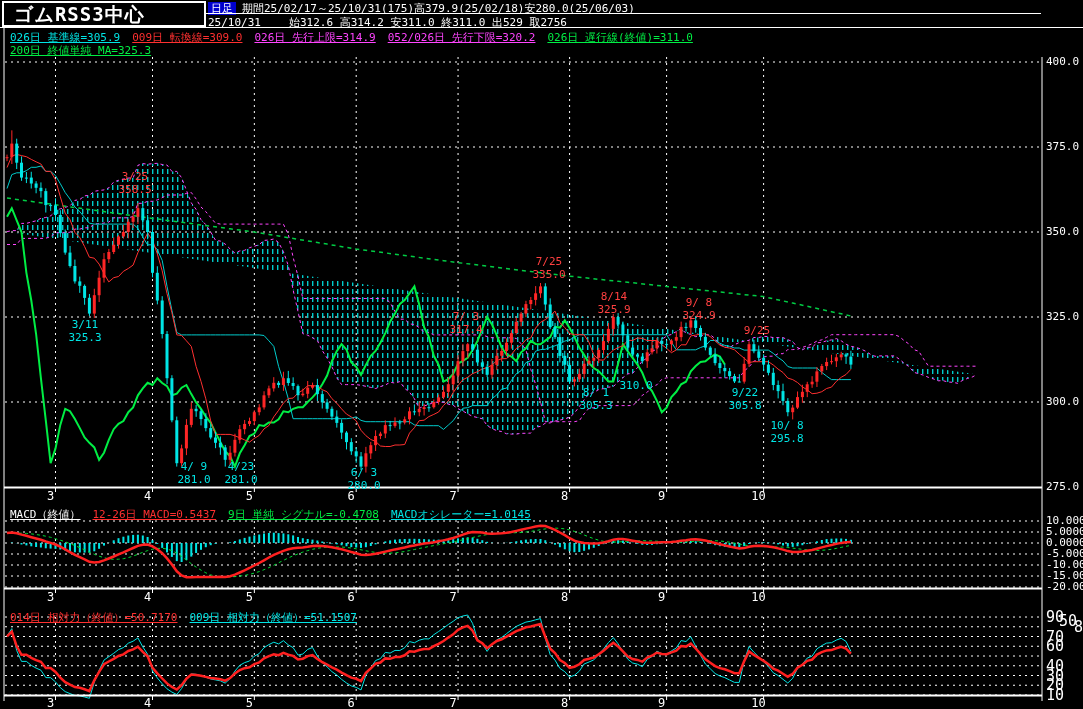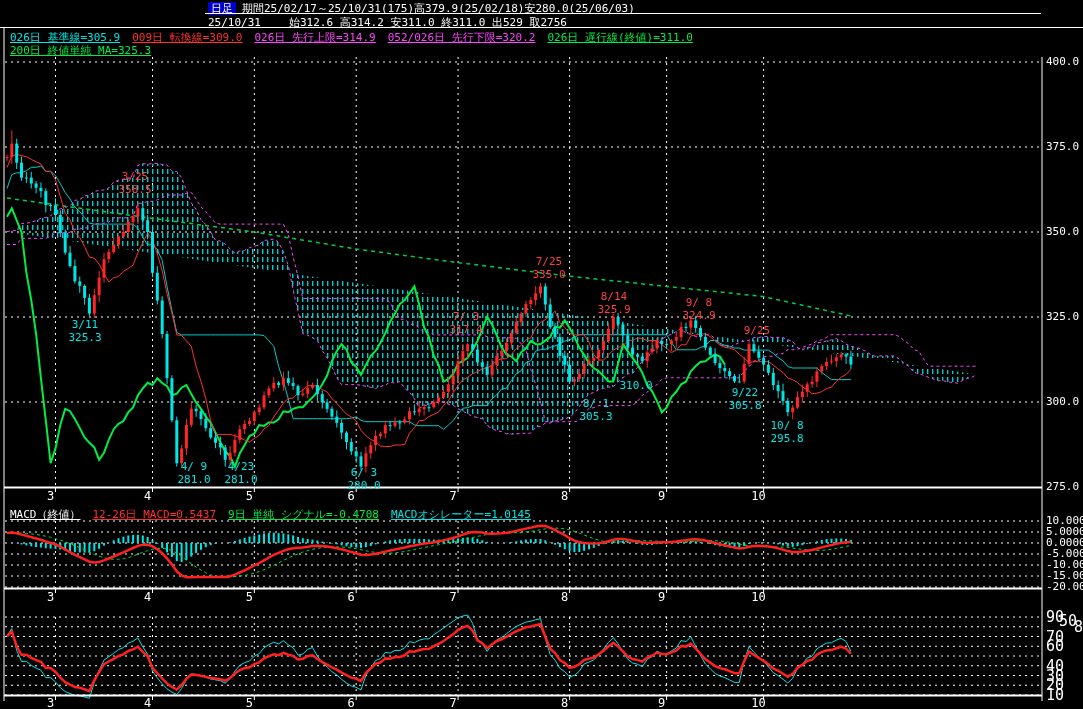--- a/index.html
+++ b/index.html
@@ -631,37 +631,43 @@
       <path d="M7.0 533.0L11.8 532.5L16.7 533.2L21.5 534.6L26.4 535.8L31.3 537.2L36.1 538.5L40.9 539.8L45.8 541.5L50.6 542.9L55.5 544.5L60.3 546.7L65.2 549.4L70.0 552.1L74.9 554.9L79.8 557.2L84.6 559.4L89.4 561.8L94.3 562.6L99.1 562.0L104.0 560.4L108.8 558.5L113.7 556.5L118.5 554.4L123.4 552.4L128.3 550.1L133.1 548.0L137.9 545.9L142.8 544.8L147.6 544.6L152.5 546.4L157.3 549.3L162.2 553.2L167.0 558.4L171.9 564.5L176.8 571.3L181.6 575.4L186.4 577.2L191.3 577.3L196.1 577.1L201.0 577.0L205.8 576.9L210.7 577.0L215.5 577.0L220.4 576.8L225.2 576.9L230.1 576.2L234.9 574.7L239.8 572.5L244.6 570.3L249.5 568.0L254.3 565.5L259.2 563.0L264.0 560.3L268.9 557.5L273.8 554.9L278.6 552.9L283.4 550.8L288.3 549.3L293.1 548.3L298.0 547.8L302.8 547.4L307.7 546.7L312.5 545.9L317.4 545.8L322.3 546.0L327.1 546.6L331.9 547.3L336.8 548.2L341.6 549.3L346.5 550.6L351.3 552.0L356.2 553.3L361.0 554.7L365.9 555.0L370.8 554.6L375.6 553.8L380.4 552.8L385.3 551.6L390.1 550.5L395.0 549.4L399.8 548.5L404.7 547.5L409.5 546.3L414.4 545.4L419.2 544.4L424.1 543.6L428.9 542.9L433.8 542.2L438.6 541.3L443.5 540.4L448.3 539.3L453.2 538.0L458.0 536.4L462.9 534.6L467.7 533.0L472.6 532.1L477.4 532.2L482.3 532.6L487.1 533.5L492.0 533.7L496.8 533.6L501.7 533.3L506.5 532.8L511.4 532.0L516.3 530.9L521.1 529.8L525.9 528.6L530.8 527.6L535.6 526.6L540.5 525.7L545.3 526.1L550.2 527.8L555.0 529.8L559.9 532.5L564.8 535.2L569.6 538.2L574.4 540.6L579.3 542.1L584.1 542.9L589.0 543.3L593.8 543.5L598.7 543.2L603.5 542.5L608.4 541.3L613.3 539.8L618.1 539.1L622.9 539.1L627.8 539.8L632.6 540.7L637.5 541.6L642.3 542.5L647.2 542.8L652.0 542.8L656.9 542.4L661.8 542.3L666.6 542.2L671.4 542.0L676.3 541.6L681.1 540.8L686.0 540.3L690.8 539.5L695.7 539.3L700.5 539.7L705.4 540.6L710.3 541.7L715.1 543.0L719.9 544.2L724.8 545.4L729.6 546.5L734.5 547.6L739.3 548.4L744.2 548.1L749.0 546.8L753.9 546.0L758.8 545.8L763.6 545.9L768.4 546.4L773.3 547.3L778.1 548.4L783.0 549.6L787.8 551.1L792.7 551.9L797.5 551.9L802.4 551.6L807.2 550.8L812.1 550.0L816.9 548.7L821.8 547.4L826.6 546.1L831.5 545.0L836.3 543.9L841.2 542.9L846.0 542.2L850.9 542.1" fill="none" stroke="#ff2020" stroke-width="2.5"></path>
       <path d="M7.0 635.9L11.8 628.6L16.7 650.5L21.5 661.4L26.4 661.4L31.3 665.4L36.1 668.1L40.9 670.2L45.8 677.6L50.6 677.7L55.5 681.9L60.3 687.6L65.2 691.6L70.0 693.6L74.9 695.4L79.8 695.9L84.6 697.0L89.4 698.3L94.3 682.2L99.1 670.2L104.0 660.1L108.8 656.7L113.7 653.3L118.5 649.6L123.4 647.6L128.3 643.2L133.1 641.2L137.9 637.9L142.8 646.9L147.6 654.2L152.5 671.1L157.3 677.9L162.2 683.7L167.0 688.8L171.9 692.1L176.8 694.5L181.6 688.5L186.4 679.6L191.3 673.9L196.1 674.3L201.0 675.7L205.8 677.3L210.7 679.0L215.5 679.9L220.4 680.8L225.2 683.1L230.1 678.7L234.9 671.1L239.8 665.3L244.6 662.6L249.5 661.0L254.3 656.2L259.2 653.6L264.0 647.7L268.9 644.6L273.8 642.2L278.6 643.9L283.4 640.7L288.3 644.9L293.1 647.6L298.0 655.1L302.8 654.0L307.7 649.4L312.5 647.5L317.4 656.1L322.3 662.5L327.1 666.9L331.9 671.6L336.8 675.0L341.6 679.4L346.5 683.0L351.3 685.9L356.2 687.4L361.0 689.9L365.9 675.3L370.8 667.8L375.6 660.5L380.4 658.6L385.3 652.4L390.1 653.1L395.0 650.4L399.8 650.5L404.7 647.7L409.5 641.6L414.4 642.8L419.2 640.2L424.1 638.9L428.9 638.9L433.8 634.7L438.6 631.5L443.5 628.1L448.3 624.5L453.2 621.3L458.0 617.7L462.9 616.0L467.7 615.0L472.6 623.4L477.4 639.1L482.3 643.8L487.1 651.4L492.0 644.8L496.8 639.8L501.7 637.4L506.5 633.7L511.4 629.9L516.3 626.4L521.1 624.2L525.9 622.1L530.8 621.2L535.6 619.8L540.5 618.6L545.3 638.4L550.2 654.7L555.0 660.1L559.9 668.4L564.8 671.7L569.6 677.0L574.4 675.3L579.3 671.2L584.1 664.0L589.0 662.0L593.8 659.9L598.7 654.5L603.5 649.0L608.4 642.6L613.3 637.6L618.1 643.8L622.9 651.7L627.8 659.2L632.6 663.0L637.5 664.2L642.3 666.7L647.2 659.5L652.0 656.5L656.9 651.1L661.8 653.7L666.6 654.0L671.4 650.9L676.3 648.0L681.1 640.6L686.0 641.5L690.8 636.8L695.7 646.3L700.5 655.4L705.4 664.0L710.3 668.8L715.1 673.5L719.9 676.0L724.8 677.6L729.6 680.0L734.5 682.4L739.3 682.4L744.2 660.7L749.0 646.6L753.9 652.2L758.8 657.0L763.6 661.6L768.4 666.6L773.3 672.8L778.1 675.5L783.0 679.3L787.8 683.0L792.7 678.3L797.5 668.5L802.4 664.0L807.2 658.1L812.1 656.1L816.9 648.9L821.8 645.6L826.6 643.1L831.5 642.7L836.3 640.1L841.2 638.3L846.0 641.4L850.9 651.3" fill="none" stroke="#00e5e5" stroke-width="1"></path>
       <path d="M7.0 636.3L11.8 631.5L16.7 646.3L21.5 654.8L26.4 654.8L31.3 657.9L36.1 660.1L40.9 661.8L45.8 668.0L50.6 668.1L55.5 671.9L60.3 677.6L65.2 682.2L70.0 684.7L74.9 687.1L79.8 687.7L84.6 689.3L89.4 691.1L94.3 680.3L99.1 671.8L104.0 664.2L108.8 661.5L113.7 658.9L118.5 656.0L123.4 654.4L128.3 651.0L133.1 649.4L137.9 646.7L142.8 651.8L147.6 656.3L152.5 667.9L157.3 673.4L162.2 678.5L167.0 683.4L171.9 686.9L176.8 689.5L181.6 685.2L186.4 678.7L191.3 674.6L196.1 674.9L201.0 675.8L205.8 676.9L210.7 678.0L215.5 678.6L220.4 679.2L225.2 680.7L230.1 678.1L234.9 673.5L239.8 670.0L244.6 668.2L249.5 667.2L254.3 664.1L259.2 662.5L264.0 658.4L268.9 656.2L273.8 654.4L278.6 655.2L283.4 652.9L288.3 654.7L293.1 655.9L298.0 659.4L302.8 658.7L307.7 656.1L312.5 655.0L317.4 658.9L322.3 662.2L327.1 664.6L331.9 667.4L336.8 669.6L341.6 672.6L346.5 675.2L351.3 677.6L356.2 678.8L361.0 681.2L365.9 672.9L370.8 668.4L375.6 663.7L380.4 662.5L385.3 658.4L390.1 658.8L395.0 657.0L399.8 657.0L404.7 655.3L409.5 651.2L414.4 651.7L419.2 650.0L424.1 649.1L428.9 649.1L433.8 646.2L438.6 643.8L443.5 641.0L448.3 637.6L453.2 634.3L458.0 629.9L462.9 627.4L467.7 625.9L472.6 630.7L477.4 640.3L482.3 643.3L487.1 648.4L492.0 644.3L496.8 641.0L501.7 639.3L506.5 636.7L511.4 633.9L516.3 631.1L521.1 629.3L525.9 627.3L530.8 626.5L535.6 625.3L540.5 624.1L545.3 636.8L550.2 648.8L555.0 653.1L559.9 660.0L564.8 663.0L569.6 667.8L574.4 666.7L579.3 664.3L584.1 660.0L589.0 658.8L593.8 657.5L598.7 654.2L603.5 650.7L608.4 646.5L613.3 642.8L618.1 646.5L622.9 651.4L627.8 656.5L632.6 659.1L637.5 659.9L642.3 661.6L647.2 657.5L652.0 655.7L656.9 652.5L661.8 654.0L666.6 654.2L671.4 652.4L676.3 650.7L681.1 646.1L686.0 646.6L690.8 643.5L695.7 648.5L700.5 653.8L705.4 659.3L710.3 662.7L715.1 666.1L719.9 668.1L724.8 669.3L729.6 671.2L734.5 673.2L739.3 673.2L744.2 661.1L749.0 651.4L753.9 654.9L758.8 657.9L763.6 660.9L768.4 664.2L773.3 668.7L778.1 670.7L783.0 673.7L787.8 676.7L792.7 673.9L797.5 667.7L802.4 664.8L807.2 660.9L812.1 659.6L816.9 654.6L821.8 652.2L826.6 650.4L831.5 650.1L836.3 648.3L841.2 646.9L846.0 648.5L850.9 653.6" fill="none" stroke="#ff2020" stroke-width="2.5"></path>
       <line x1="4" y1="28" x2="4" y2="701" stroke="#ffffff" stroke-width="1"></line>
       <line x1="1042" y1="57" x2="1042" y2="701" stroke="#ffffff" stroke-width="1"></line>
       <line x1="4" y1="487.5" x2="1042" y2="487.5" stroke="#ffffff" stroke-width="2"></line>
       <line x1="4" y1="588.5" x2="1042" y2="588.5" stroke="#ffffff" stroke-width="2"></line>
       <line x1="4" y1="695.5" x2="1042" y2="695.5" stroke="#ffffff" stroke-width="2"></line>
     </svg>
 
+  <div id="title-box" class="abs">
+    <span>ゴムRSS3中心</span>
+  </div>
   <div id="hdr1" class="abs">
     <span class="badge">日足</span><span>期間25/02/17～25/10/31(175)高379.9(25/02/18)安280.0(25/06/03)</span>
   </div>
   <div id="hdr2" class="abs">
     <span style="margin-right:28px;">25/10/31</span><span>始312.6 高314.2 安311.0 終311.0 出529 取2756</span>
   </div>
   <div class="rule abs" style="left:205px;top:13px;width:836px;"></div>
   <div class="rule abs" style="left:0;top:27px;width:1083px;"></div>
 
   <div class="leg abs" style="left:10px;top:30px;">
     <span class="c-cyan">026日 基準線=305.9</span><span class="c-red">009日 転換線=309.0</span><span class="c-mag">026日 先行上限=314.9</span><span class="c-mag">052/026日 先行下限=320.2</span><span class="c-grn">026日 遅行線(終値)=311.0</span>
   </div>
   <div class="leg abs" style="left:10px;top:43px;">
     <span class="c-grn">200日 終値単純 MA=325.3</span>
   </div>
   <div class="leg abs" style="left:10px;top:507px;">
     <span class="c-wht">MACD（終値）</span><span class="c-red">12-26日 MACD=0.5437</span><span class="c-grn">9日 単純 シグナル=-0.4708</span><span class="c-cyan">MACDオシレーター=1.0145</span>
+  </div>
+  <div class="leg abs" style="left:10px;top:610px;">
+    <span class="c-red">014日 相対力（終値）=50.7170</span><span class="c-cyan">009日 相対力（終値）=51.1507</span>
   </div>
 
   <div id="labels">
       <div class="tick" style="left: 1046px; top: 56px;">400.0</div>
       <div class="tick" style="left: 1046px; top: 141px;">375.0</div>
       <div class="tick" style="left: 1046px; top: 226px;">350.0</div>
       <div class="tick" style="left: 1046px; top: 311px;">325.0</div>
       <div class="tick" style="left: 1046px; top: 396px;">300.0</div>
       <div class="tick" style="left: 1046px; top: 481px;">275.0</div>
       <div class="tick" style="left: 1046px; top: 515px;">10.0000</div>
@@ -715,21 +721,21 @@
       <div class="ann" style="left: 364px; top: 466px; color: rgb(0, 229, 229);">6/ 3
 280.0</div>
       <div class="ann" style="left: 466px; top: 310px; color: rgb(255, 64, 64);">7/ 3
 317.4</div>
       <div class="ann" style="left: 549px; top: 255px; color: rgb(255, 64, 64);">7/25
 335.0</div>
       <div class="ann" style="left: 614px; top: 290px; color: rgb(255, 64, 64);">8/14
 325.9</div>
       <div class="ann" style="left: 699px; top: 296px; color: rgb(255, 64, 64);">9/ 8
 324.9</div>
-      <div class="ann" style="left: 596px; top: 386px; color: rgb(0, 229, 229); margin-top: 11px;">8/ 1
+      <div class="ann" style="left: 596px; top: 386px; color: rgb(0, 229, 229);">8/ 1
 305.3</div>
       <div class="ann" style="left: 636px; top: 379px; color: rgb(0, 229, 229);">310.0</div>
       <div class="ann" style="left: 757px; top: 324px; color: rgb(255, 64, 64);">9/25</div>
       <div class="ann" style="left: 745px; top: 386px; color: rgb(0, 229, 229);">9/22
 305.8</div>
       <div class="ann" style="left: 787px; top: 419px; color: rgb(0, 229, 229);">10/ 8
 295.8</div>
     </div>
 </div>
 

